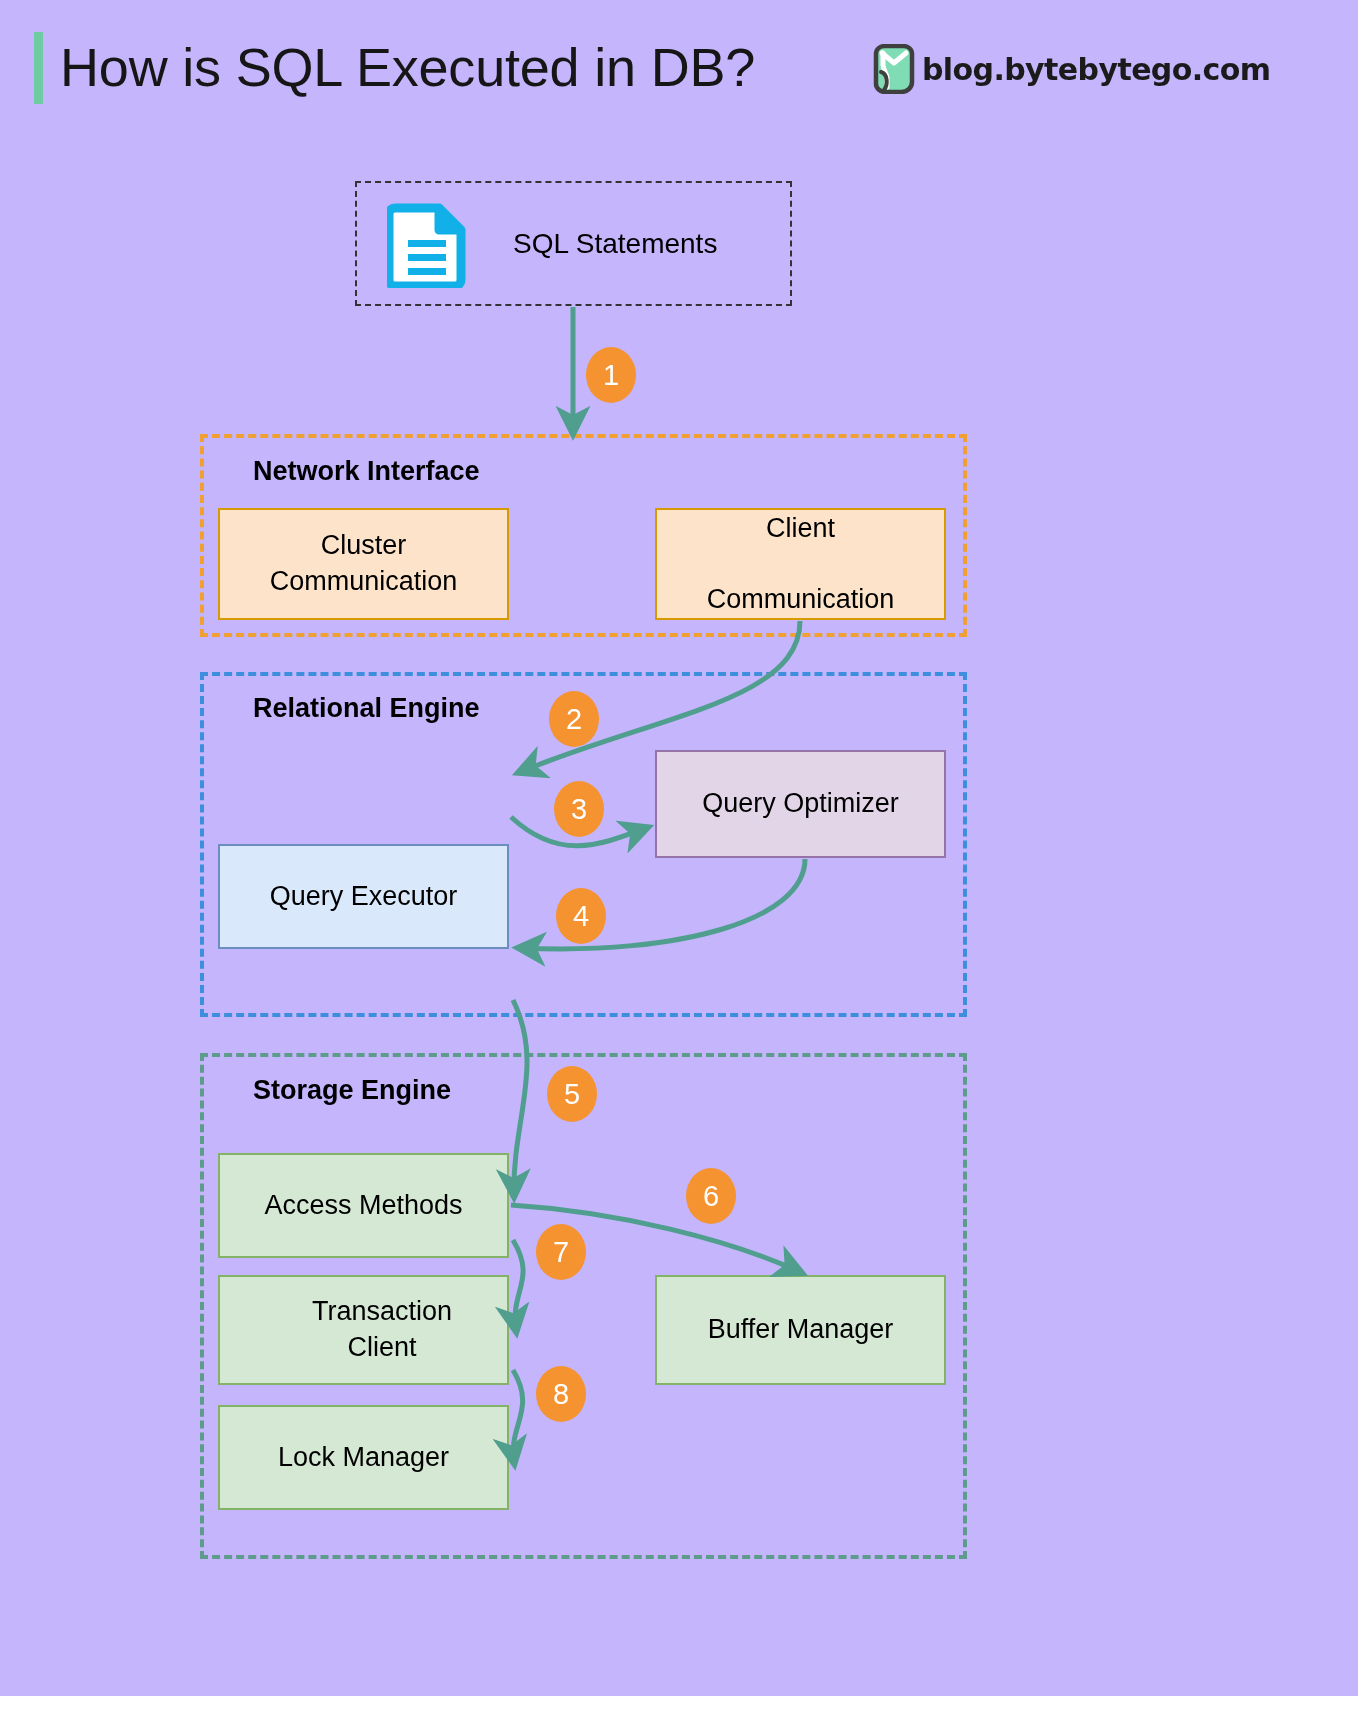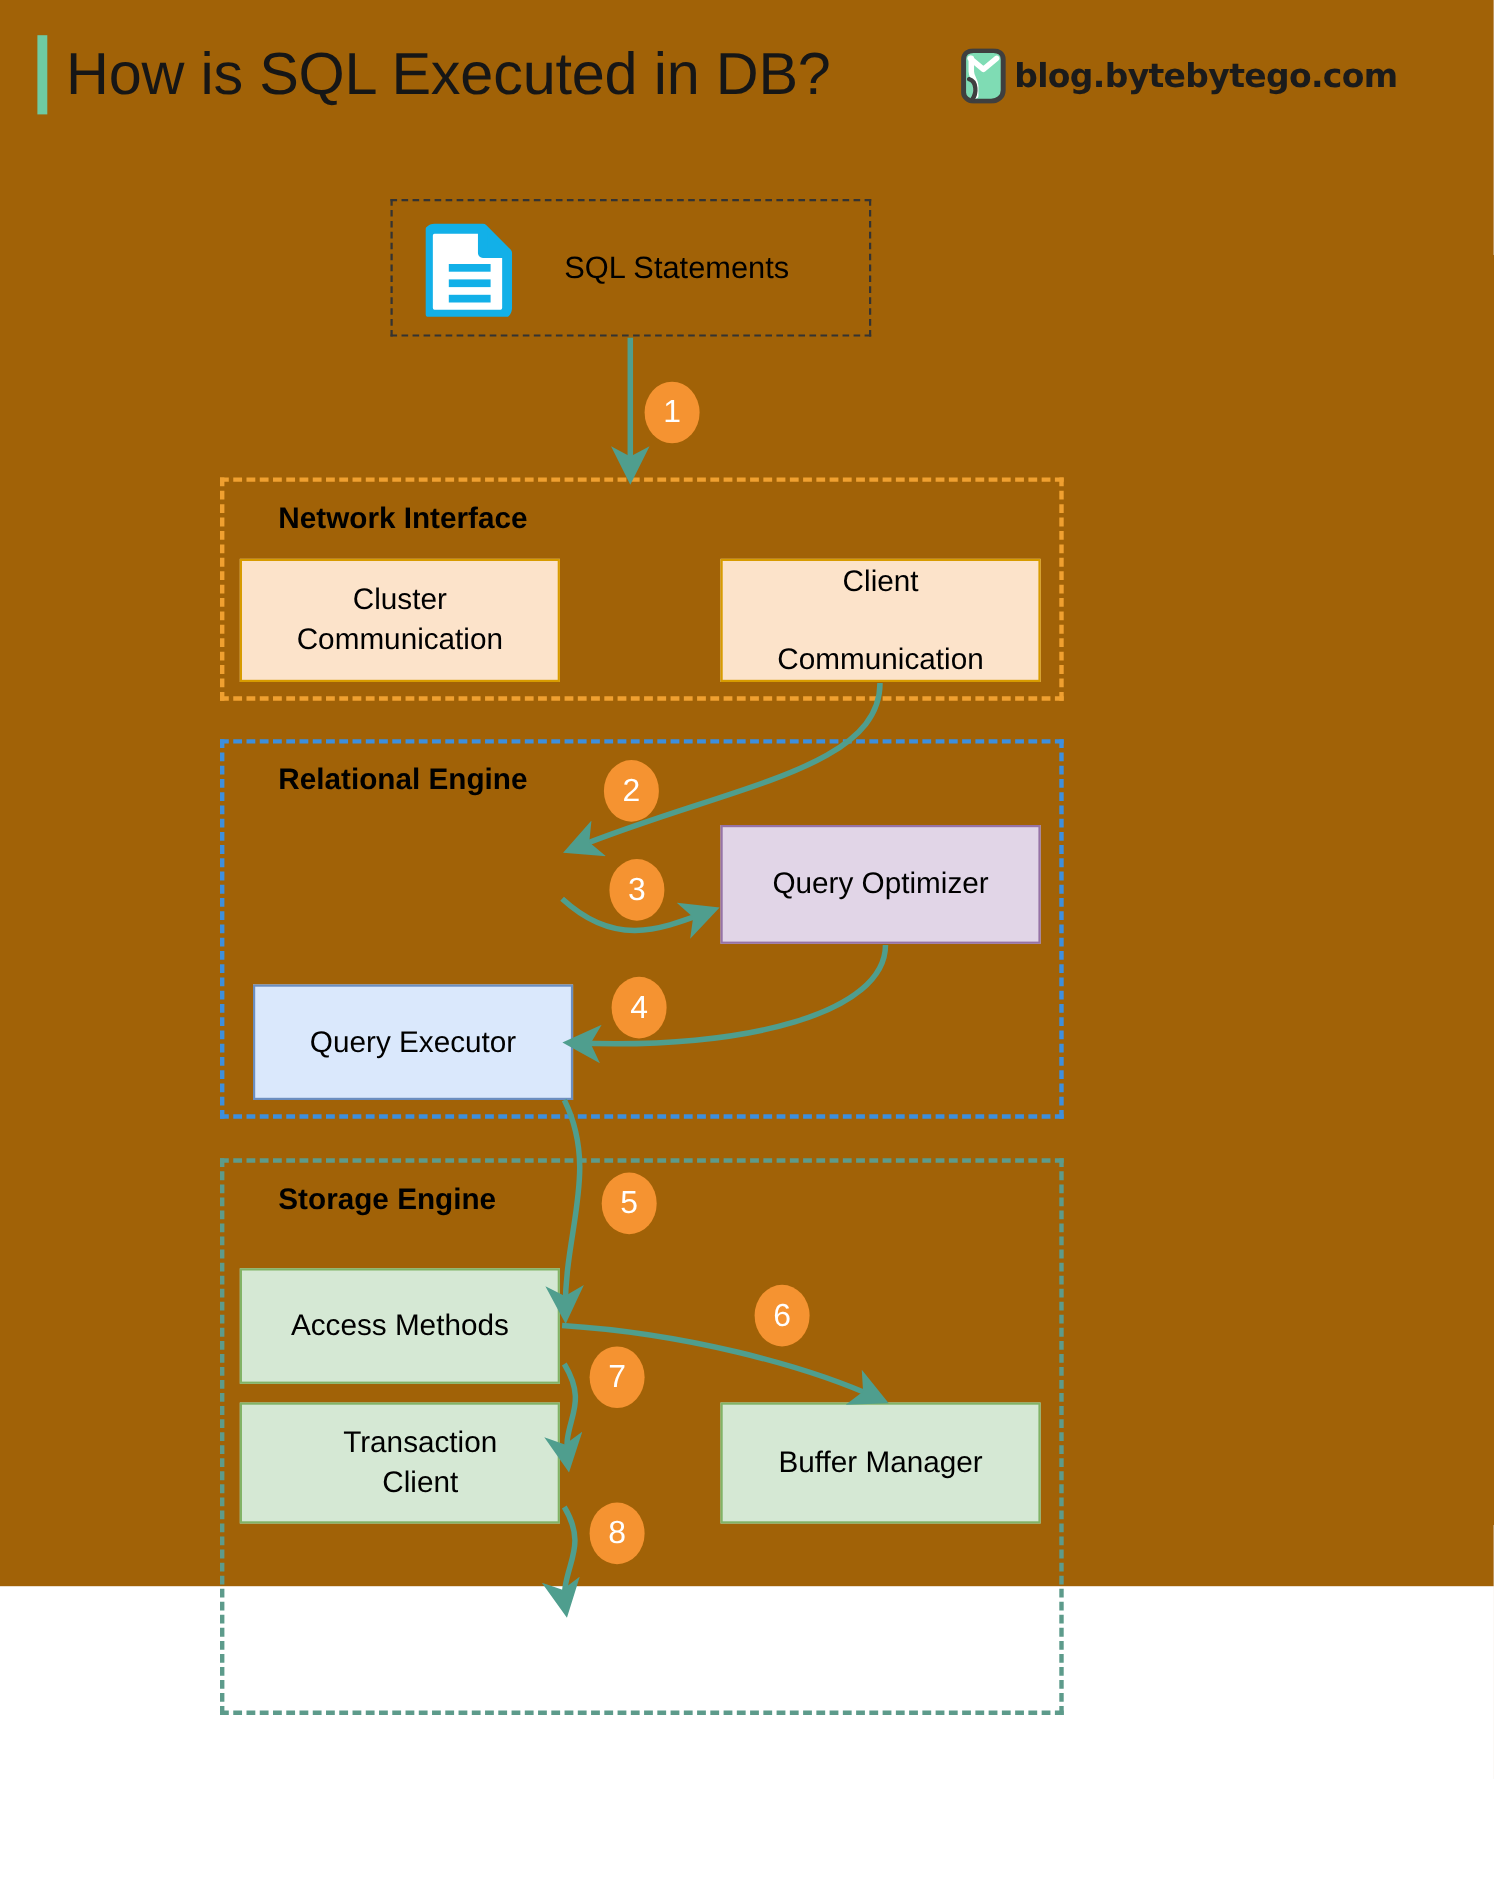--- a/index.html
+++ b/index.html
@@ -6,22 +6,22 @@
   html, body {
     width: 1358px;
     height: 1722px;
     background: #ffffff;
     font-family: "Liberation Sans", sans-serif;
     overflow: hidden;
   }
   #stage {
     position: relative;
     width: 1358px;
-    height: 1442px;
-    background: #a16207;
+    height: 1696px;
+    background: #c4b5fd;
   }
 
   
   #header {
     position: absolute;
     left: 0; top: 0;
     width: 1358px; height: 130px;
   }
   #accent-bar {
     position: absolute;
@@ -175,37 +175,40 @@
 
   <div class="group" style="left:200px; top:672px; width:767px; height:345px; border:4px dashed #3D8FDD;">
   </div>
   <div class="group-title" style="left:218px; top:693px;">Relational Engine</div>
 
 
   <div class="node theme-purple" style="left:655px; top:750px; width:291px; height:108px;">
     <span>Query Optimizer</span>
   </div>
 
-  <div class="node theme-blue" style="left:218px; top:895px; width:291px; height:105px;margin-left:12px;">
+  <div class="node theme-blue" style="left:218px; top:844px; width:291px; height:105px;">
     <span>Query Executor</span>
   </div>
 
   <div class="group" style="left:200px; top:1053px; width:767px; height:506px; border:4px dashed #5D9B8B;">
   </div>
   <div class="group-title" style="left:218px; top:1075px;">Storage Engine</div>
 
   <div class="node theme-green" style="left:218px; top:1153px; width:291px; height:105px;">
     <span>Access Methods</span>
   </div>
 
   <div class="node theme-green" style="left:218px; top:1275px; width:291px; height:110px; flex-direction:column;padding-left:43px;">
     <span>Transaction</span>
     <span>Client</span>
   </div>
 
+  <div class="node theme-green" style="left:218px; top:1405px; width:291px; height:105px;">
+    <span>Lock Manager</span>
+  </div>
 
   <div class="node theme-green" style="left:655px; top:1275px; width:291px; height:110px;">
     <span>Buffer Manager</span>
   </div>
 
   <svg id="arrows">
     <defs>
       <marker id="ah" viewBox="0 0 12 12" refX="9" refY="6" markerWidth="7" markerHeight="7" orient="auto-start-reverse">
         <path d="M0 0 L12 6 L0 12 L3.2 6 Z" fill="#4F9E8E"></path>
       </marker>

